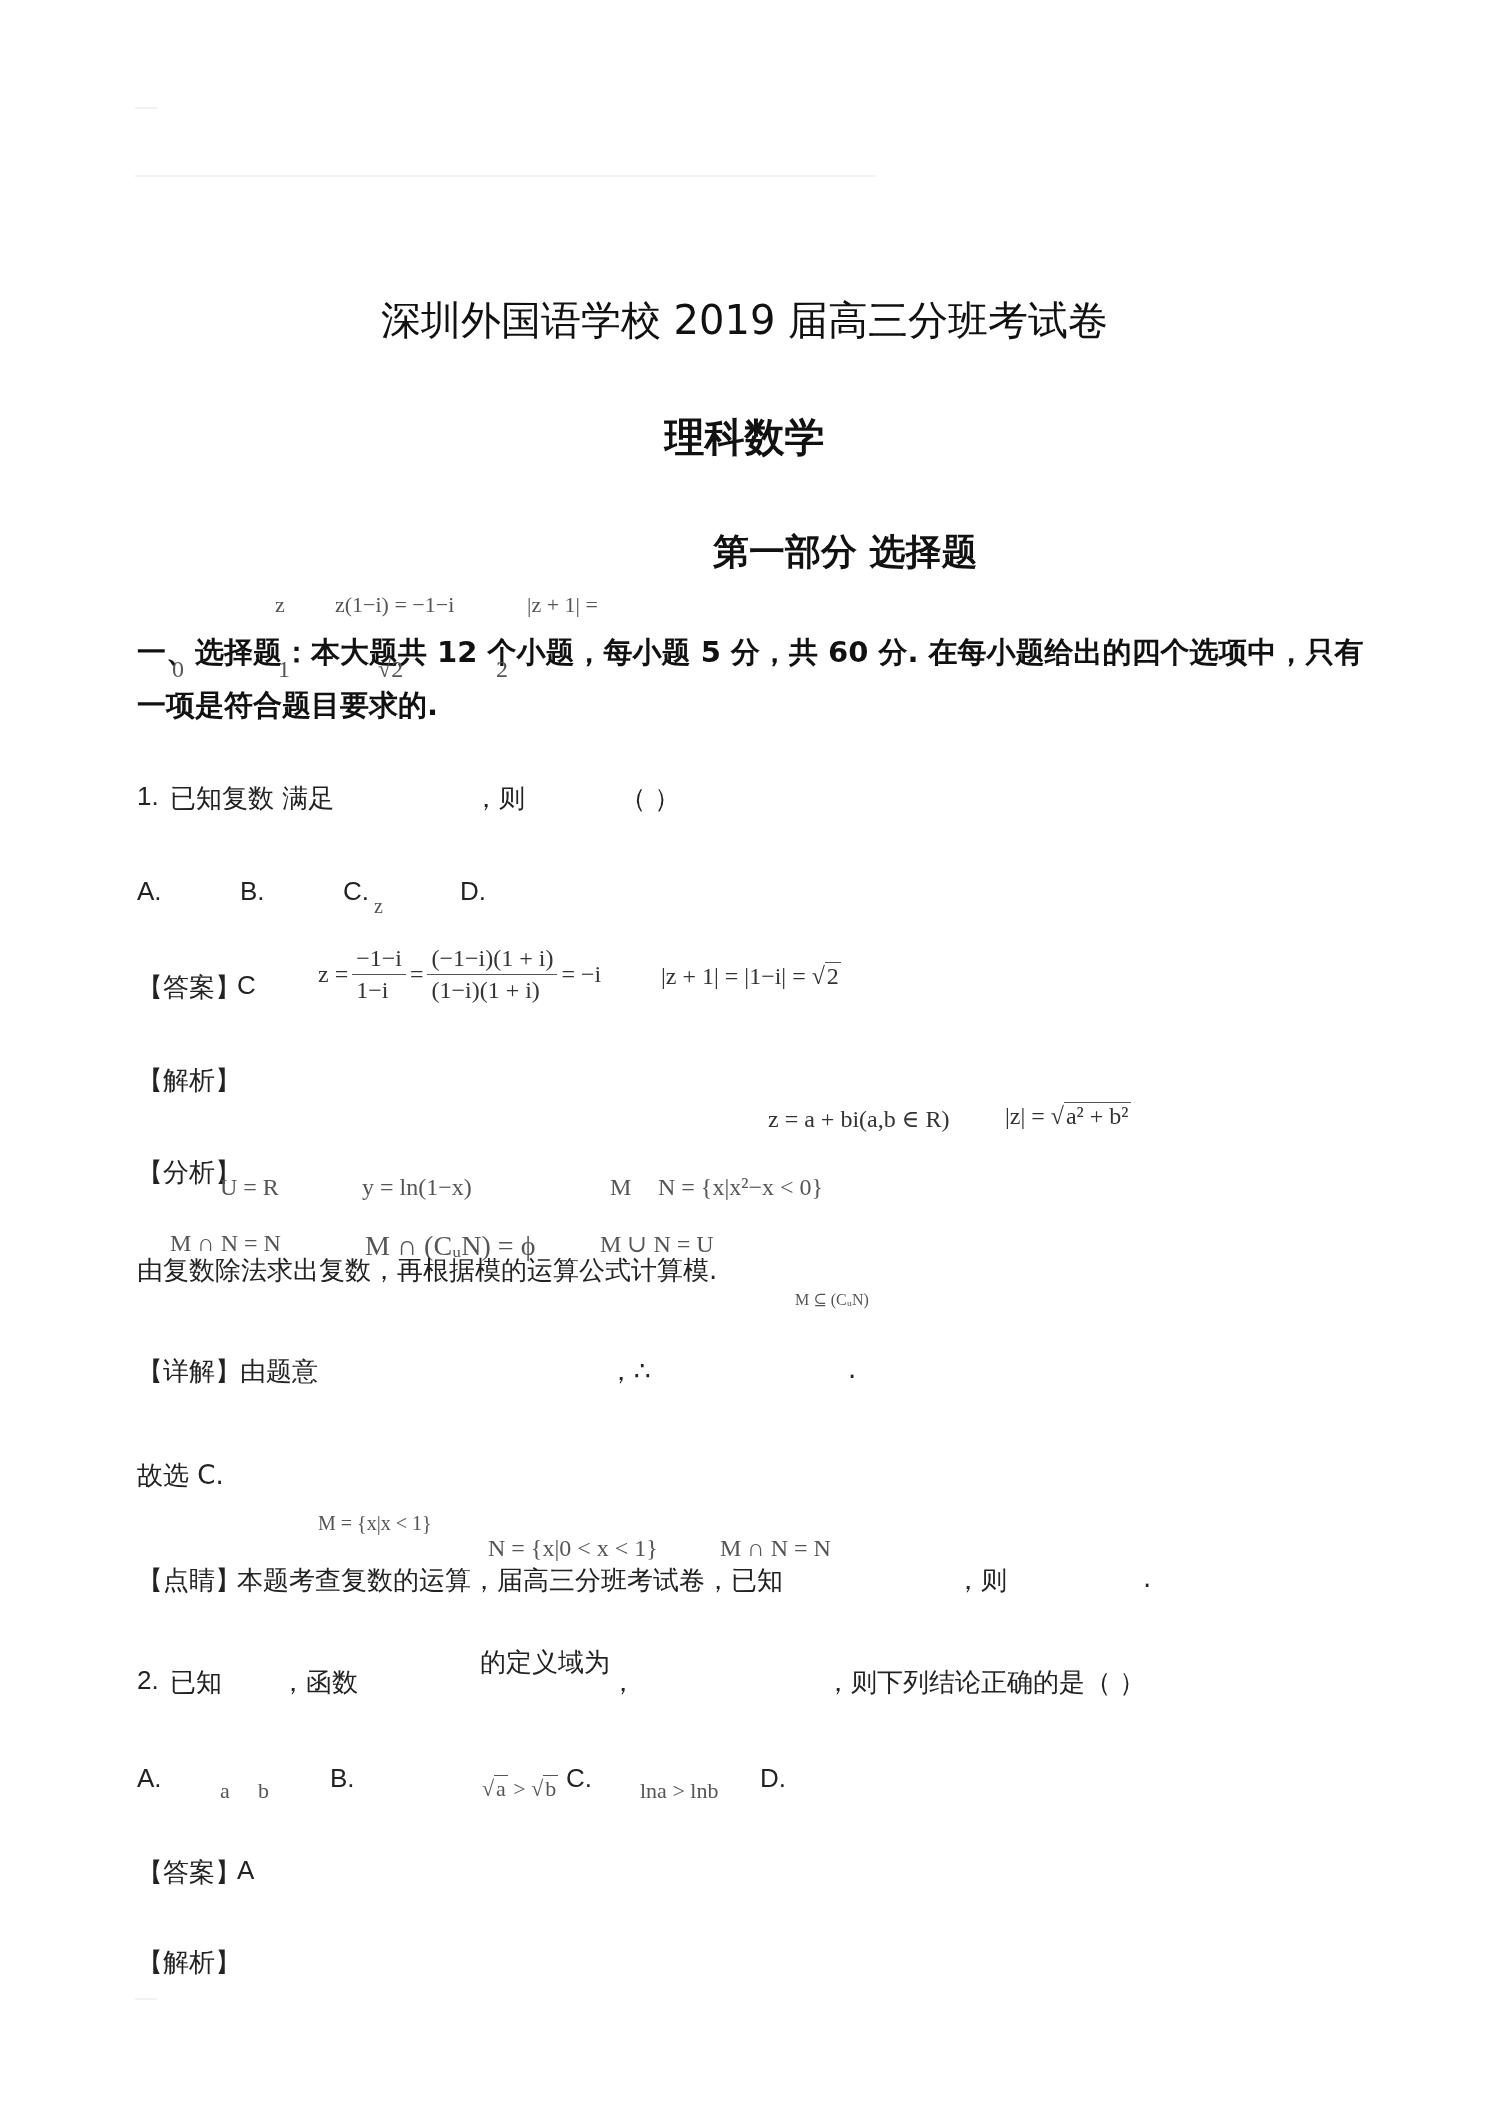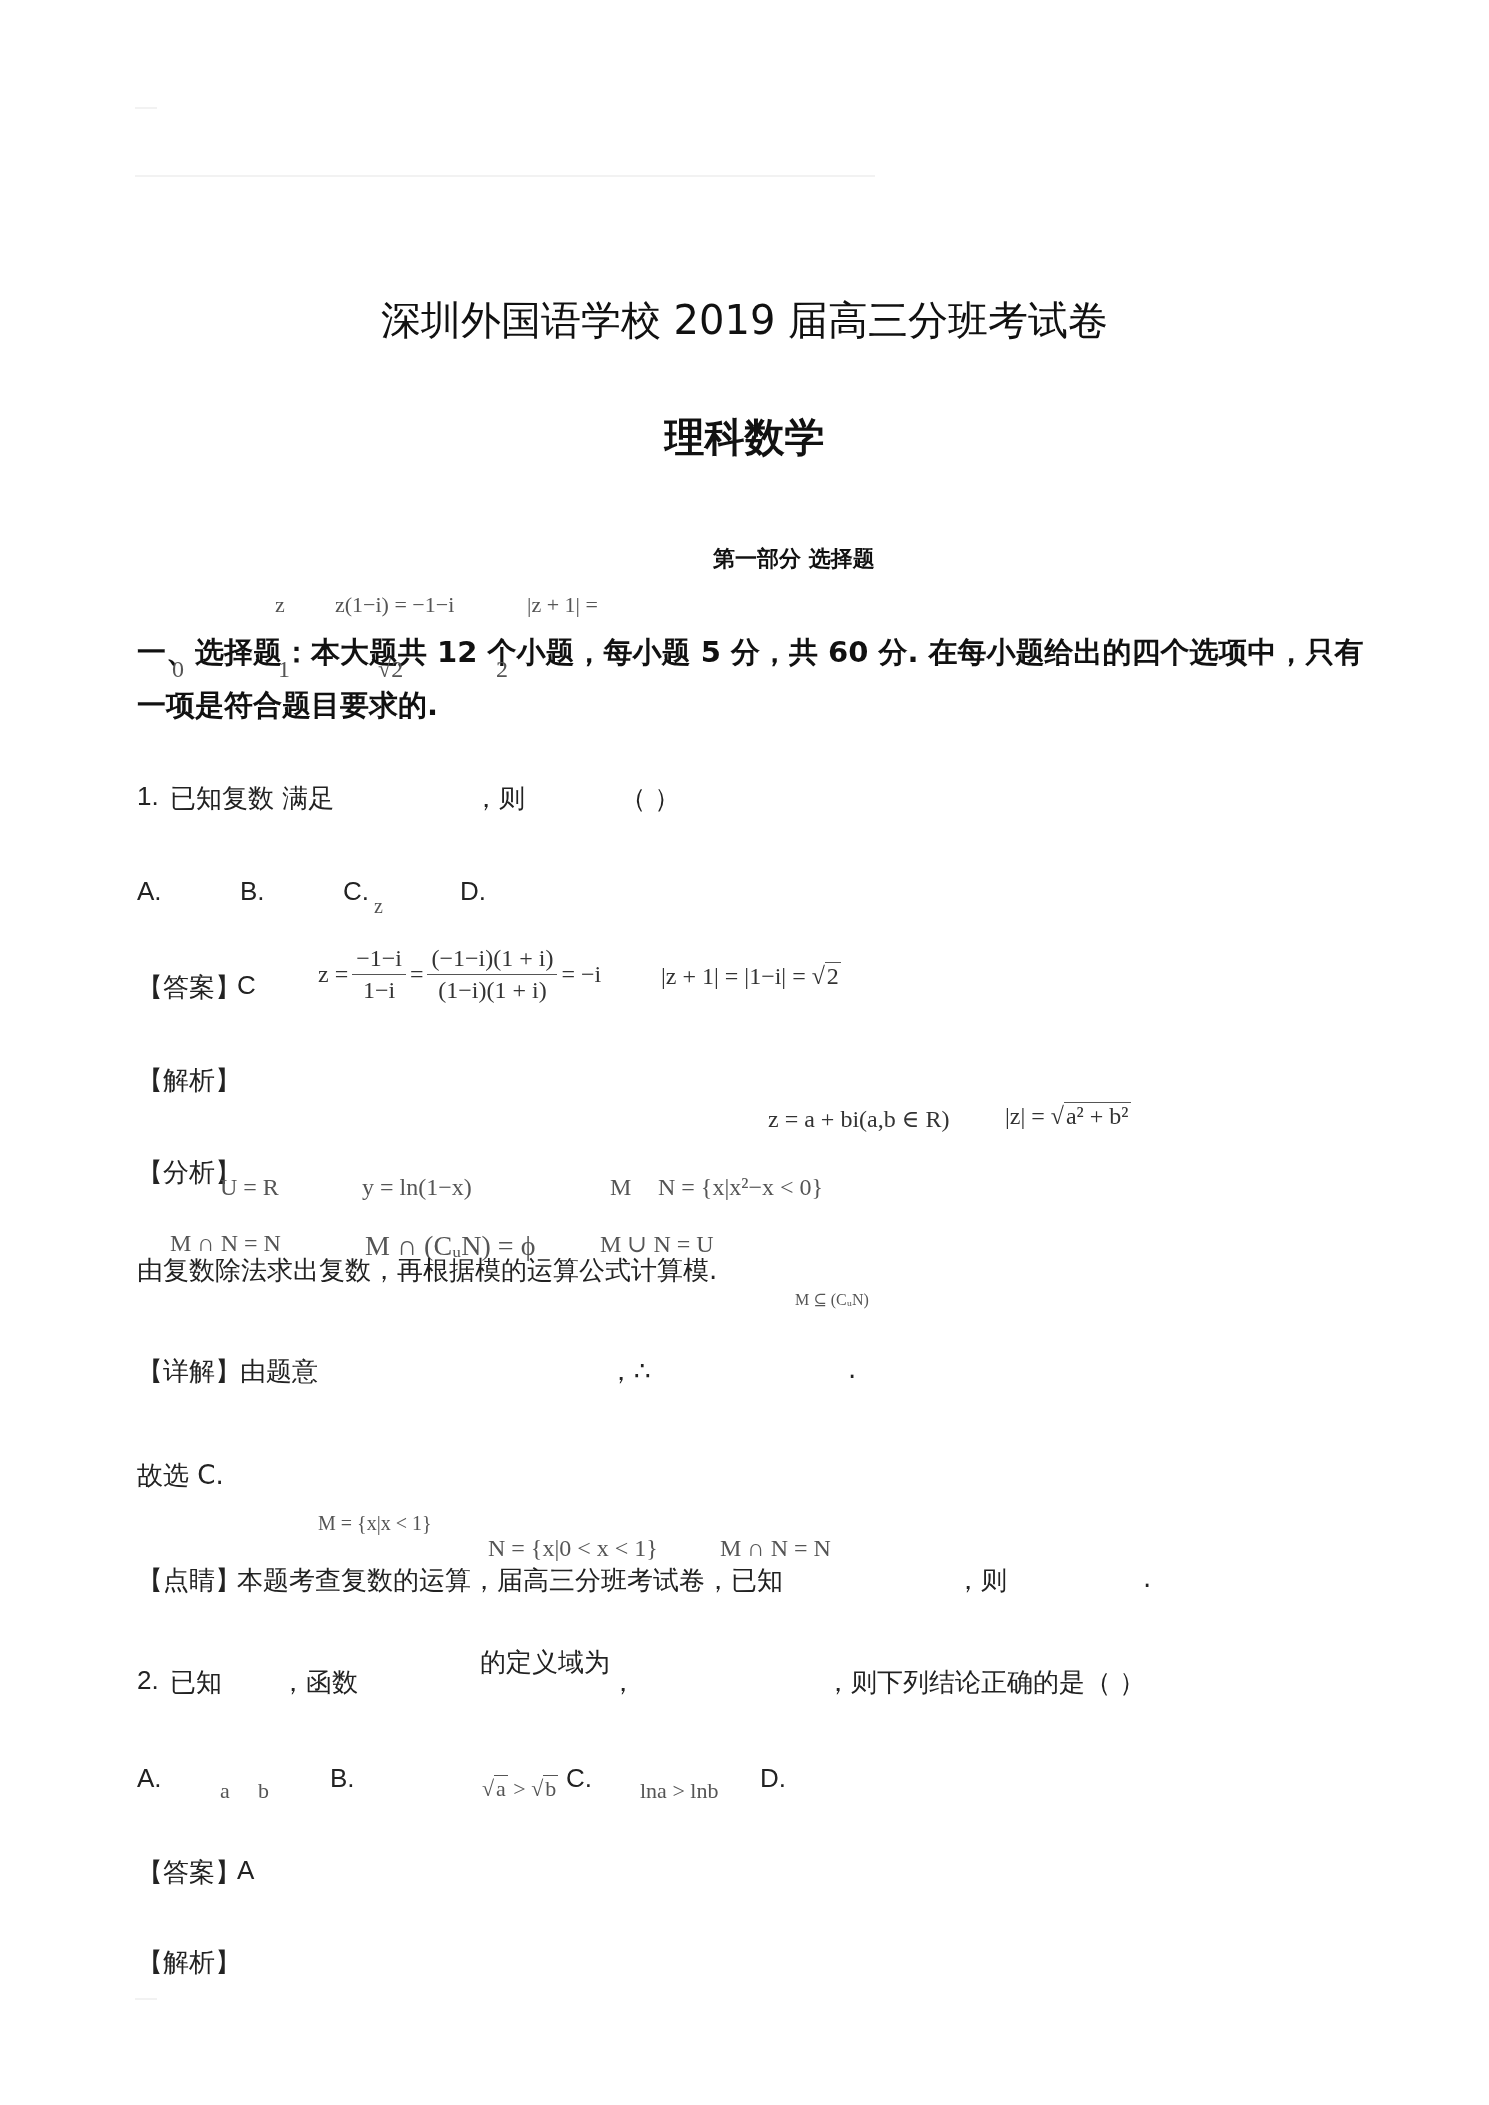--- a/index.html
+++ b/index.html
@@ -5,25 +5,25 @@
   html, body { margin: 0; padding: 0; background: #ffffff; }
   body { width: 1489px; height: 2105px; position: relative; overflow: hidden;
          font-family: "DejaVu Serif", "Liberation Serif", serif; color: #111; }
   .abs { position: absolute; white-space: nowrap; }
   .cjk { font-family: "DejaVu Sans", "Liberation Sans", sans-serif; }
   .math { font-family: "Liberation Serif", "DejaVu Serif", serif; color: #555; font-size: 22px; }
   .mathdark { font-family: "Liberation Serif", "DejaVu Serif", serif; color: #333; font-size: 24px; }
   .latin { font-family: "Liberation Sans", "DejaVu Sans", sans-serif; }
   .title { font-size: 40px; left: 0; width: 1489px; text-align: center; }
   .subtitle { font-size: 40px; left: 0; width: 1489px; text-align: center; }
-  .section { font-size: 22px; font-weight: bold; margin-top: 16px; }
+  .section { font-size: 36px; font-weight: bold; }
   .heading { font-size: 29px; font-weight: bold; }
   .body { font-size: 26px; color: #222; }
   .faint { background: #f2f2f2; height: 2px; }
-  .frac { display: inline-flex; flex-direction: column; align-items: center; vertical-align: middle; margin: 0 4px; }
+  .frac { display: inline-flex; flex-direction: column; vertical-align: middle; margin: 0 4px; }
   .frac .num { border-bottom: 1.5px solid #555; padding: 0 4px 2px; }
   .frac .den { padding: 2px 4px 0; }
   .sqrt { display: inline-block; }
   .sqrt .rad { border-top: 1.5px solid #555; padding: 0 2px; }
 </style>
 </head>
 <body>
 
 <div class="abs faint" style="left:135px; top:107px; width:22px;"></div>
 <div class="abs faint" style="left:135px; top:175px; width:740px;"></div>

